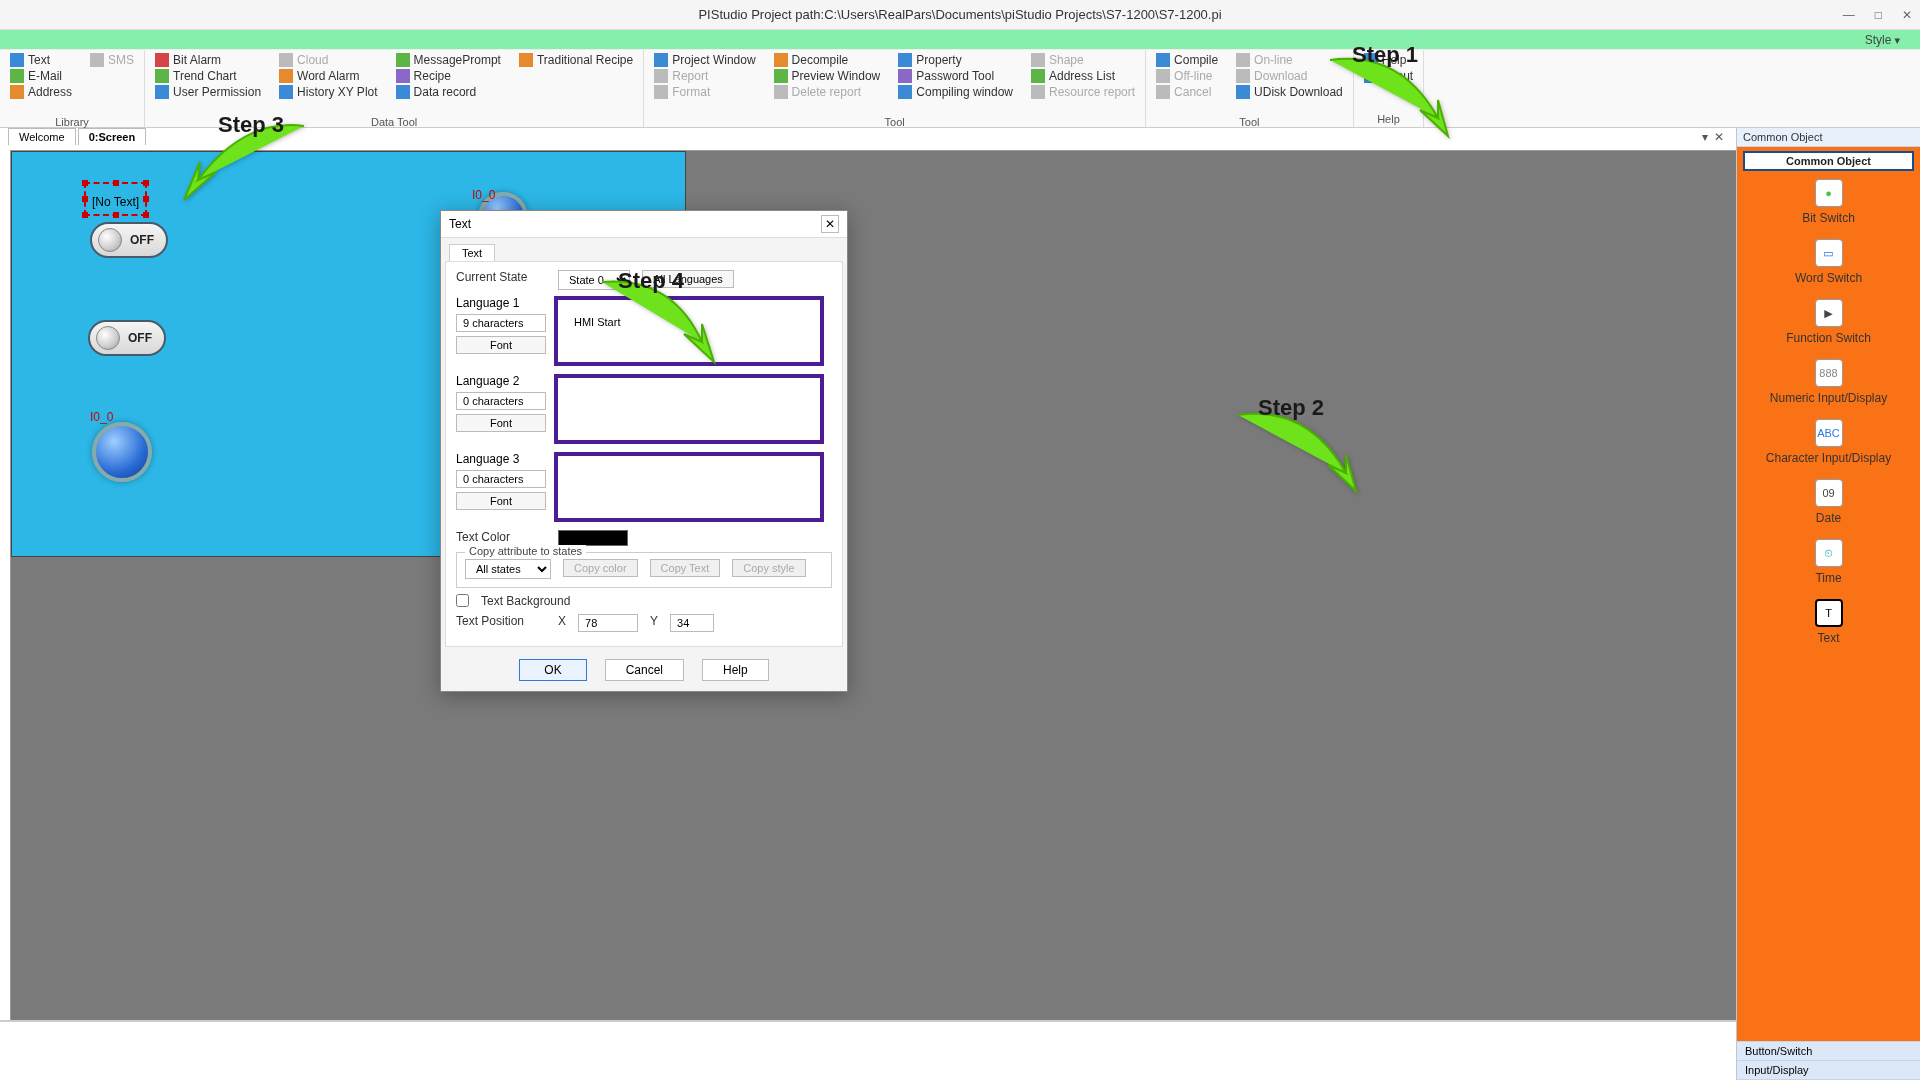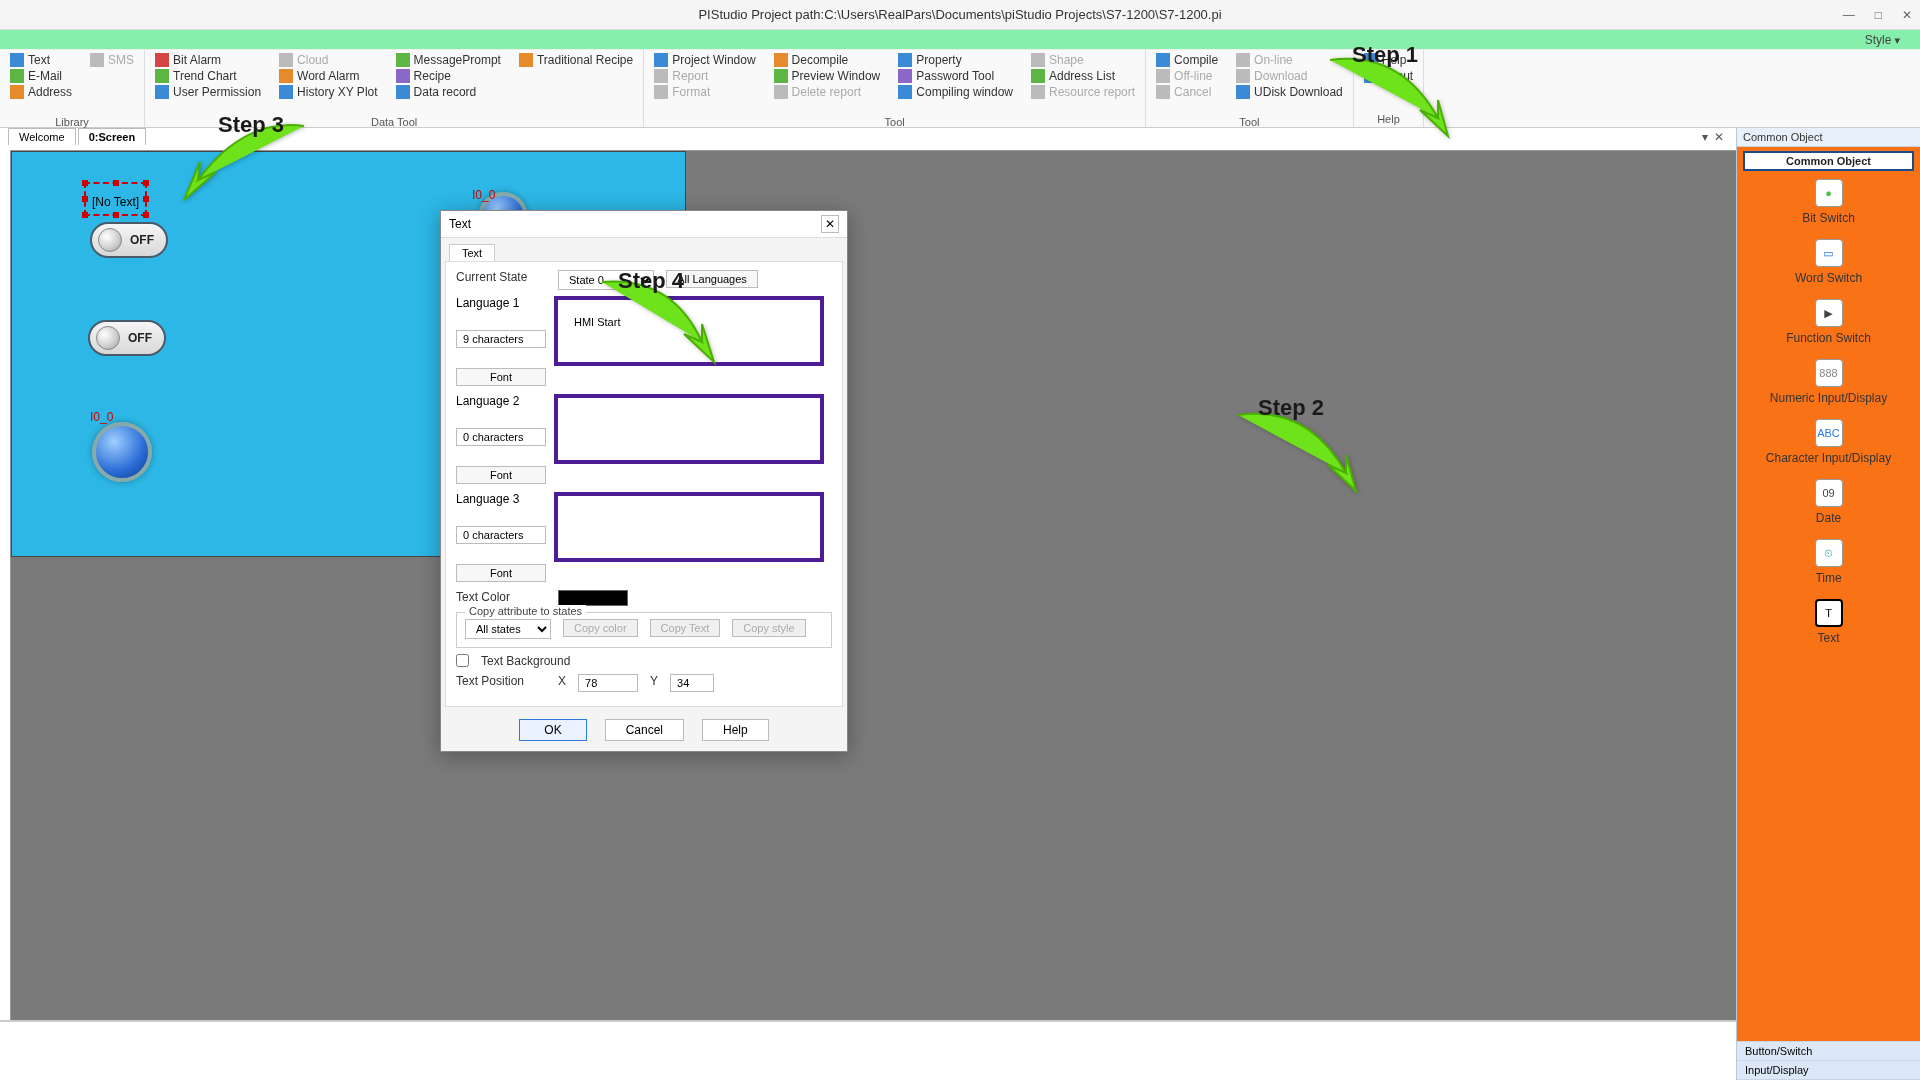--- a/index.html
+++ b/index.html
@@ -51,21 +51,21 @@
 .dlg-close { width: 18px; height: 18px; text-align: center; line-height: 16px; border: 1px solid #bbb; background: #fff; cursor: pointer; }
 .dlg-tab { display: inline-block; background: #fff; border: 1px solid #ccc; border-bottom: none; padding: 2px 12px; margin: 6px 0 0 8px; font-size: 11px; }
 .dlg-body { background: #fff; margin: 0 4px 4px 4px; padding: 8px 10px; border: 1px solid #ddd; }
 .dlg-row { display: flex; align-items: flex-start; gap: 12px; margin-bottom: 6px; font-size: 11px; color: #333; }
 .dlg-row label { width: 90px; }
 .mini-input { border: 1px solid #bbb; padding: 2px 6px; font-size: 11px; background: #fff; }
 .mini-btn { border: 1px solid #bbb; padding: 2px 10px; font-size: 11px; background: #f7f7f7; cursor: pointer; text-align: center; }
 .mini-btn.disabled { color: #aaa; background: #f0f0f0; }
 .textarea-box { border: 4px solid #4c1d95; background: #fff; padding: 16px; width: 270px; height: 70px; font-size: 11px; resize: none; position: relative; }
 .lang-block { display: flex; gap: 8px; margin-bottom: 8px; }
-.lang-left { display: flex; flex-direction: column; gap: 20px; width: 90px; }
+.lang-left { display: flex; flex-direction: column; gap: 4px; width: 90px; }
 .color-swatch { width: 70px; height: 16px; background: #000; border: 1px solid #666; }
 .fieldset-box { border: 1px solid #ccc; padding: 6px 8px 8px 8px; margin: 6px 0; position: relative; }
 .fieldset-box .legend { position: absolute; top: -8px; left: 8px; background: #fff; padding: 0 4px; font-size: 11px; color: #444; }
 .dlg-buttons { display: flex; justify-content: center; gap: 18px; padding: 8px 0 10px 0; background: #f4f4f4; }
 .dlg-buttons .primary { border: 1px solid #2a7adf; background: #eaf3ff; padding: 3px 24px; font-size: 12px; cursor: pointer; }
 .dlg-buttons .secondary { border: 1px solid #bbb; background: #fff; padding: 3px 20px; font-size: 12px; cursor: pointer; }
 
 .arrow { position: absolute; z-index: 200; pointer-events: none; }
 .arrow svg { filter: drop-shadow(1px 1px 2px rgba(0,0,0,.25)); }
 .step-label { position: absolute; font-size: 22px; font-weight: 700; color: #1a1a1a; z-index: 201; pointer-events: none; }
@@ -349,21 +349,21 @@
 
 <div class="dialog">
   <div class="dlg-title">
     <span>Text</span>
     <span class="dlg-close">✕</span>
   </div>
   <div class="dlg-tab">Text</div>
   <div class="dlg-body">
     <div class="dlg-row">
       <label>Current State</label>
-      <select class="mini-input" style="width:96px">
+      <select class="mini-input" style="width:72px">
         <option>State 0</option>
       </select>
       <button class="mini-btn" style="width:92px">All Languages</button>
     </div>
 
     <div class="lang-block">
       <div class="lang-left">
         <span>Language 1</span>
         <input class="mini-input" readonly="" value="9 characters" style="">
         <button class="mini-btn">Font</button>

